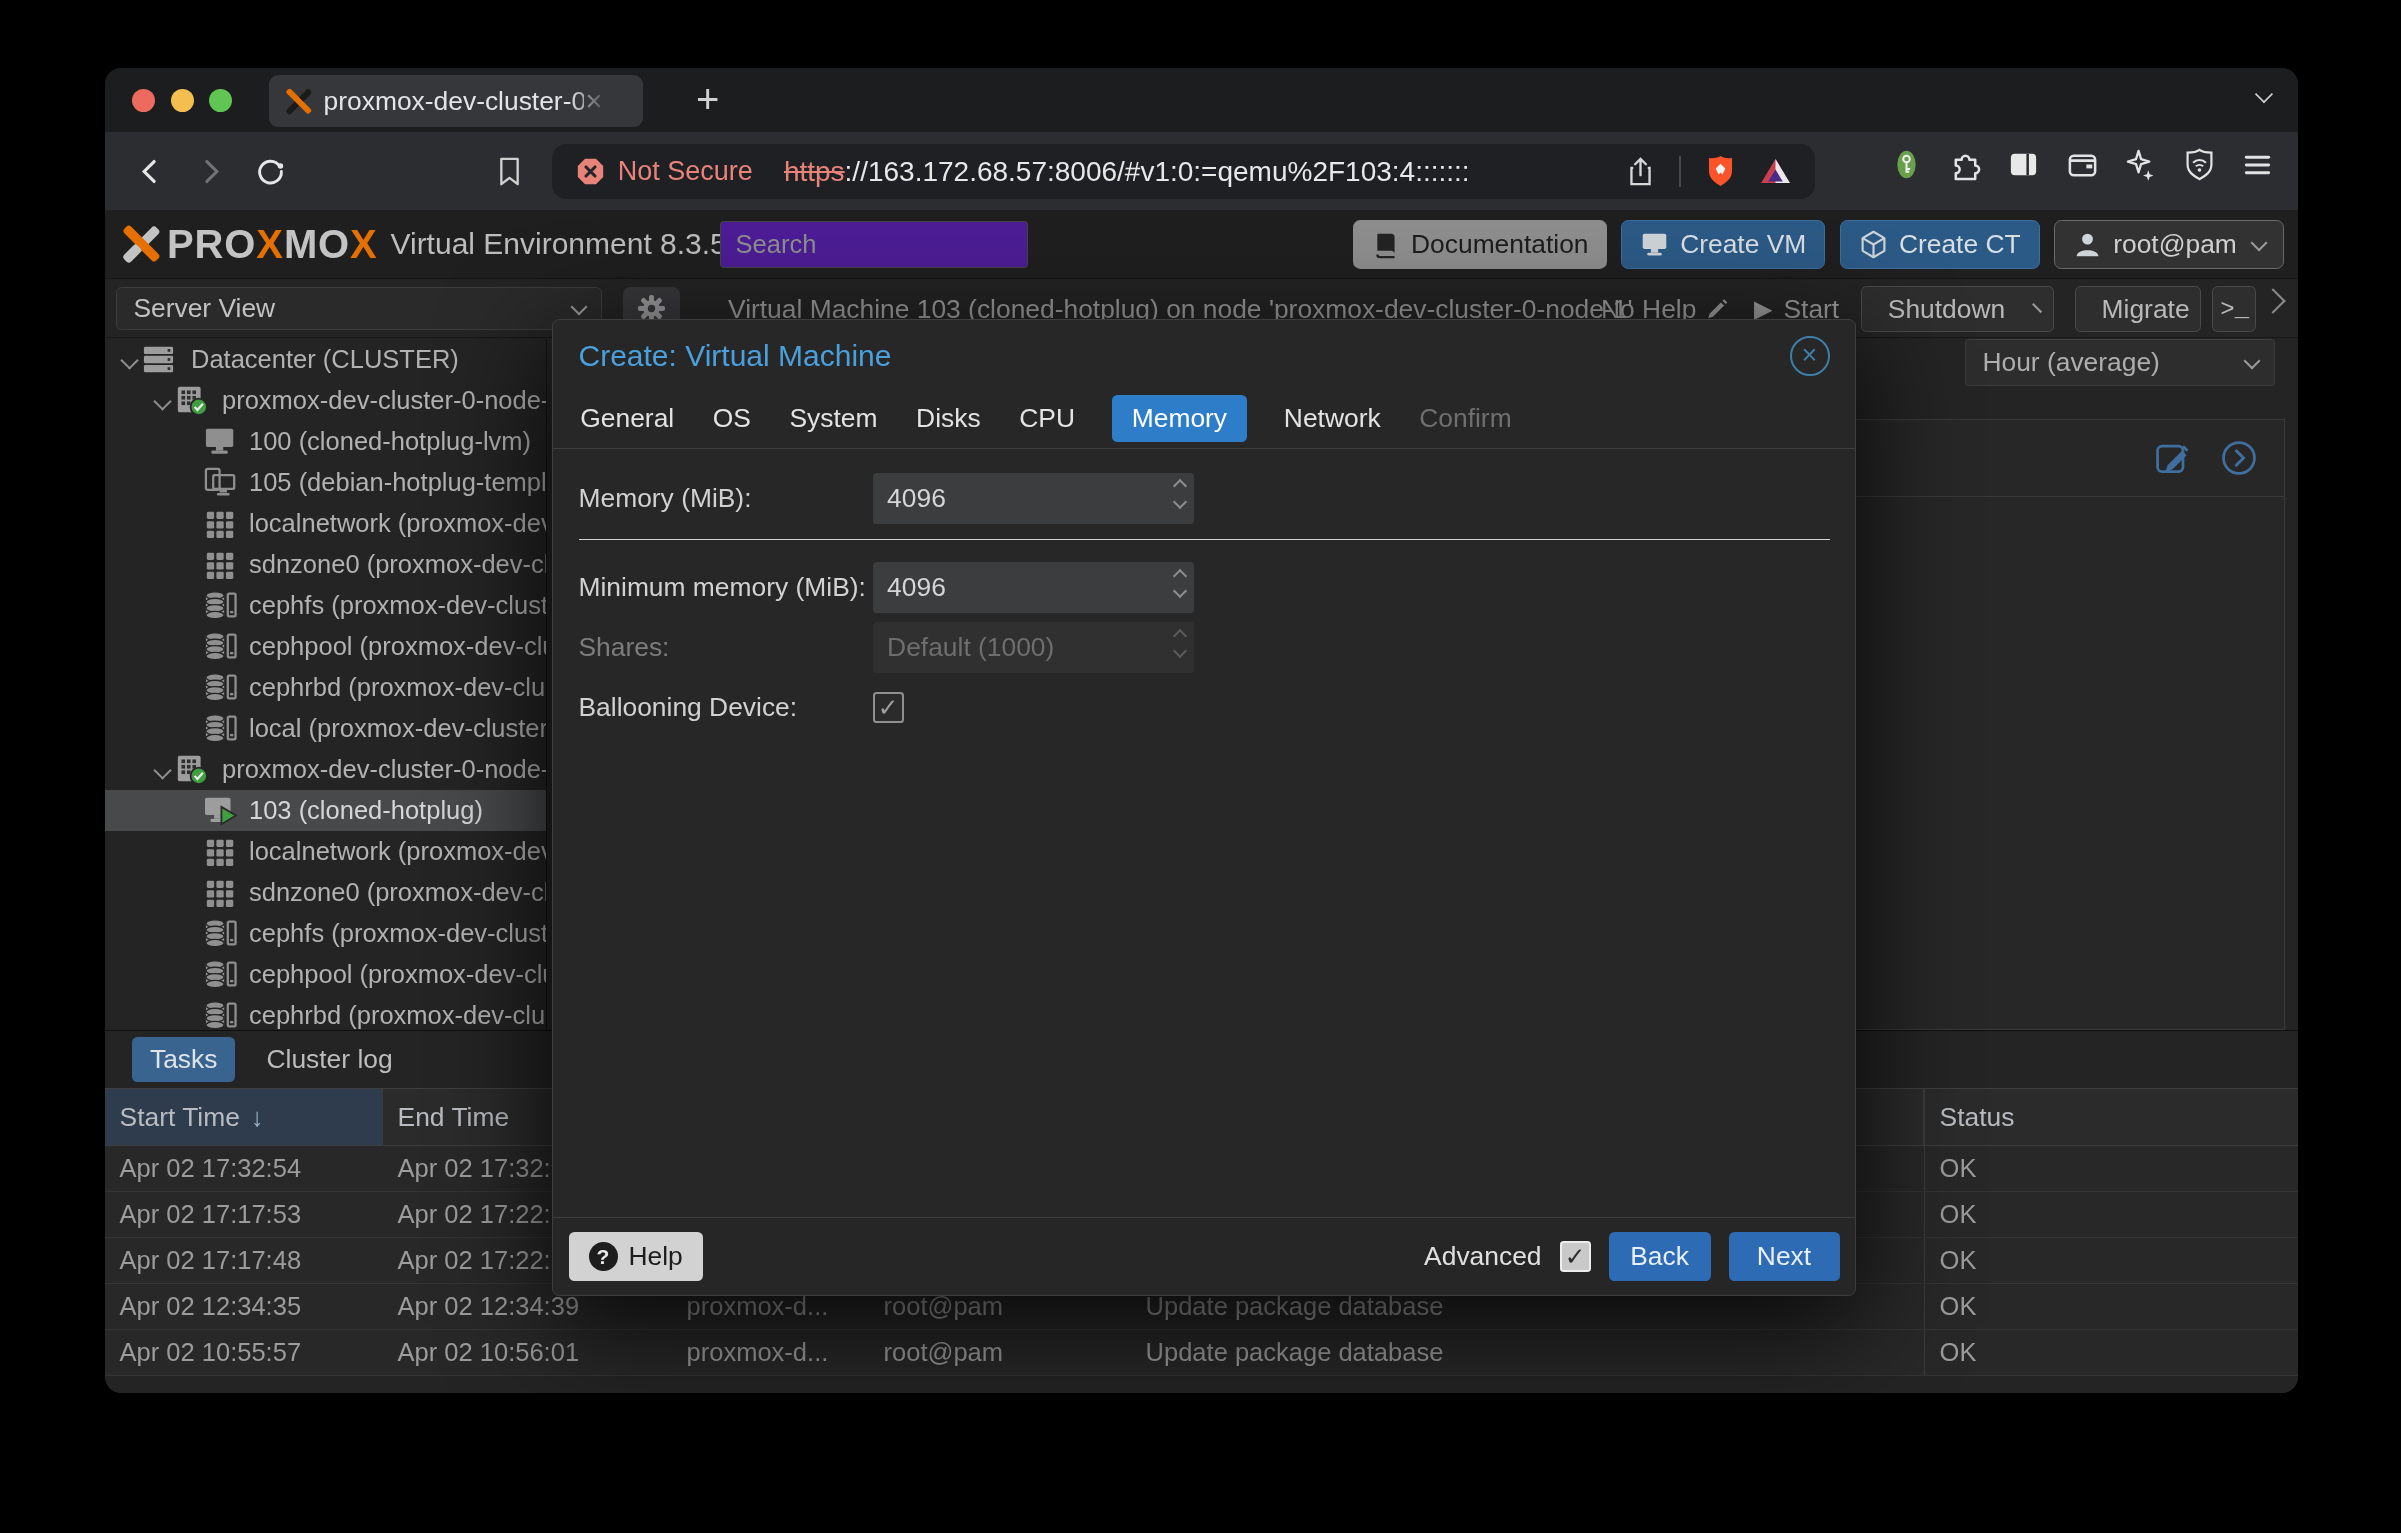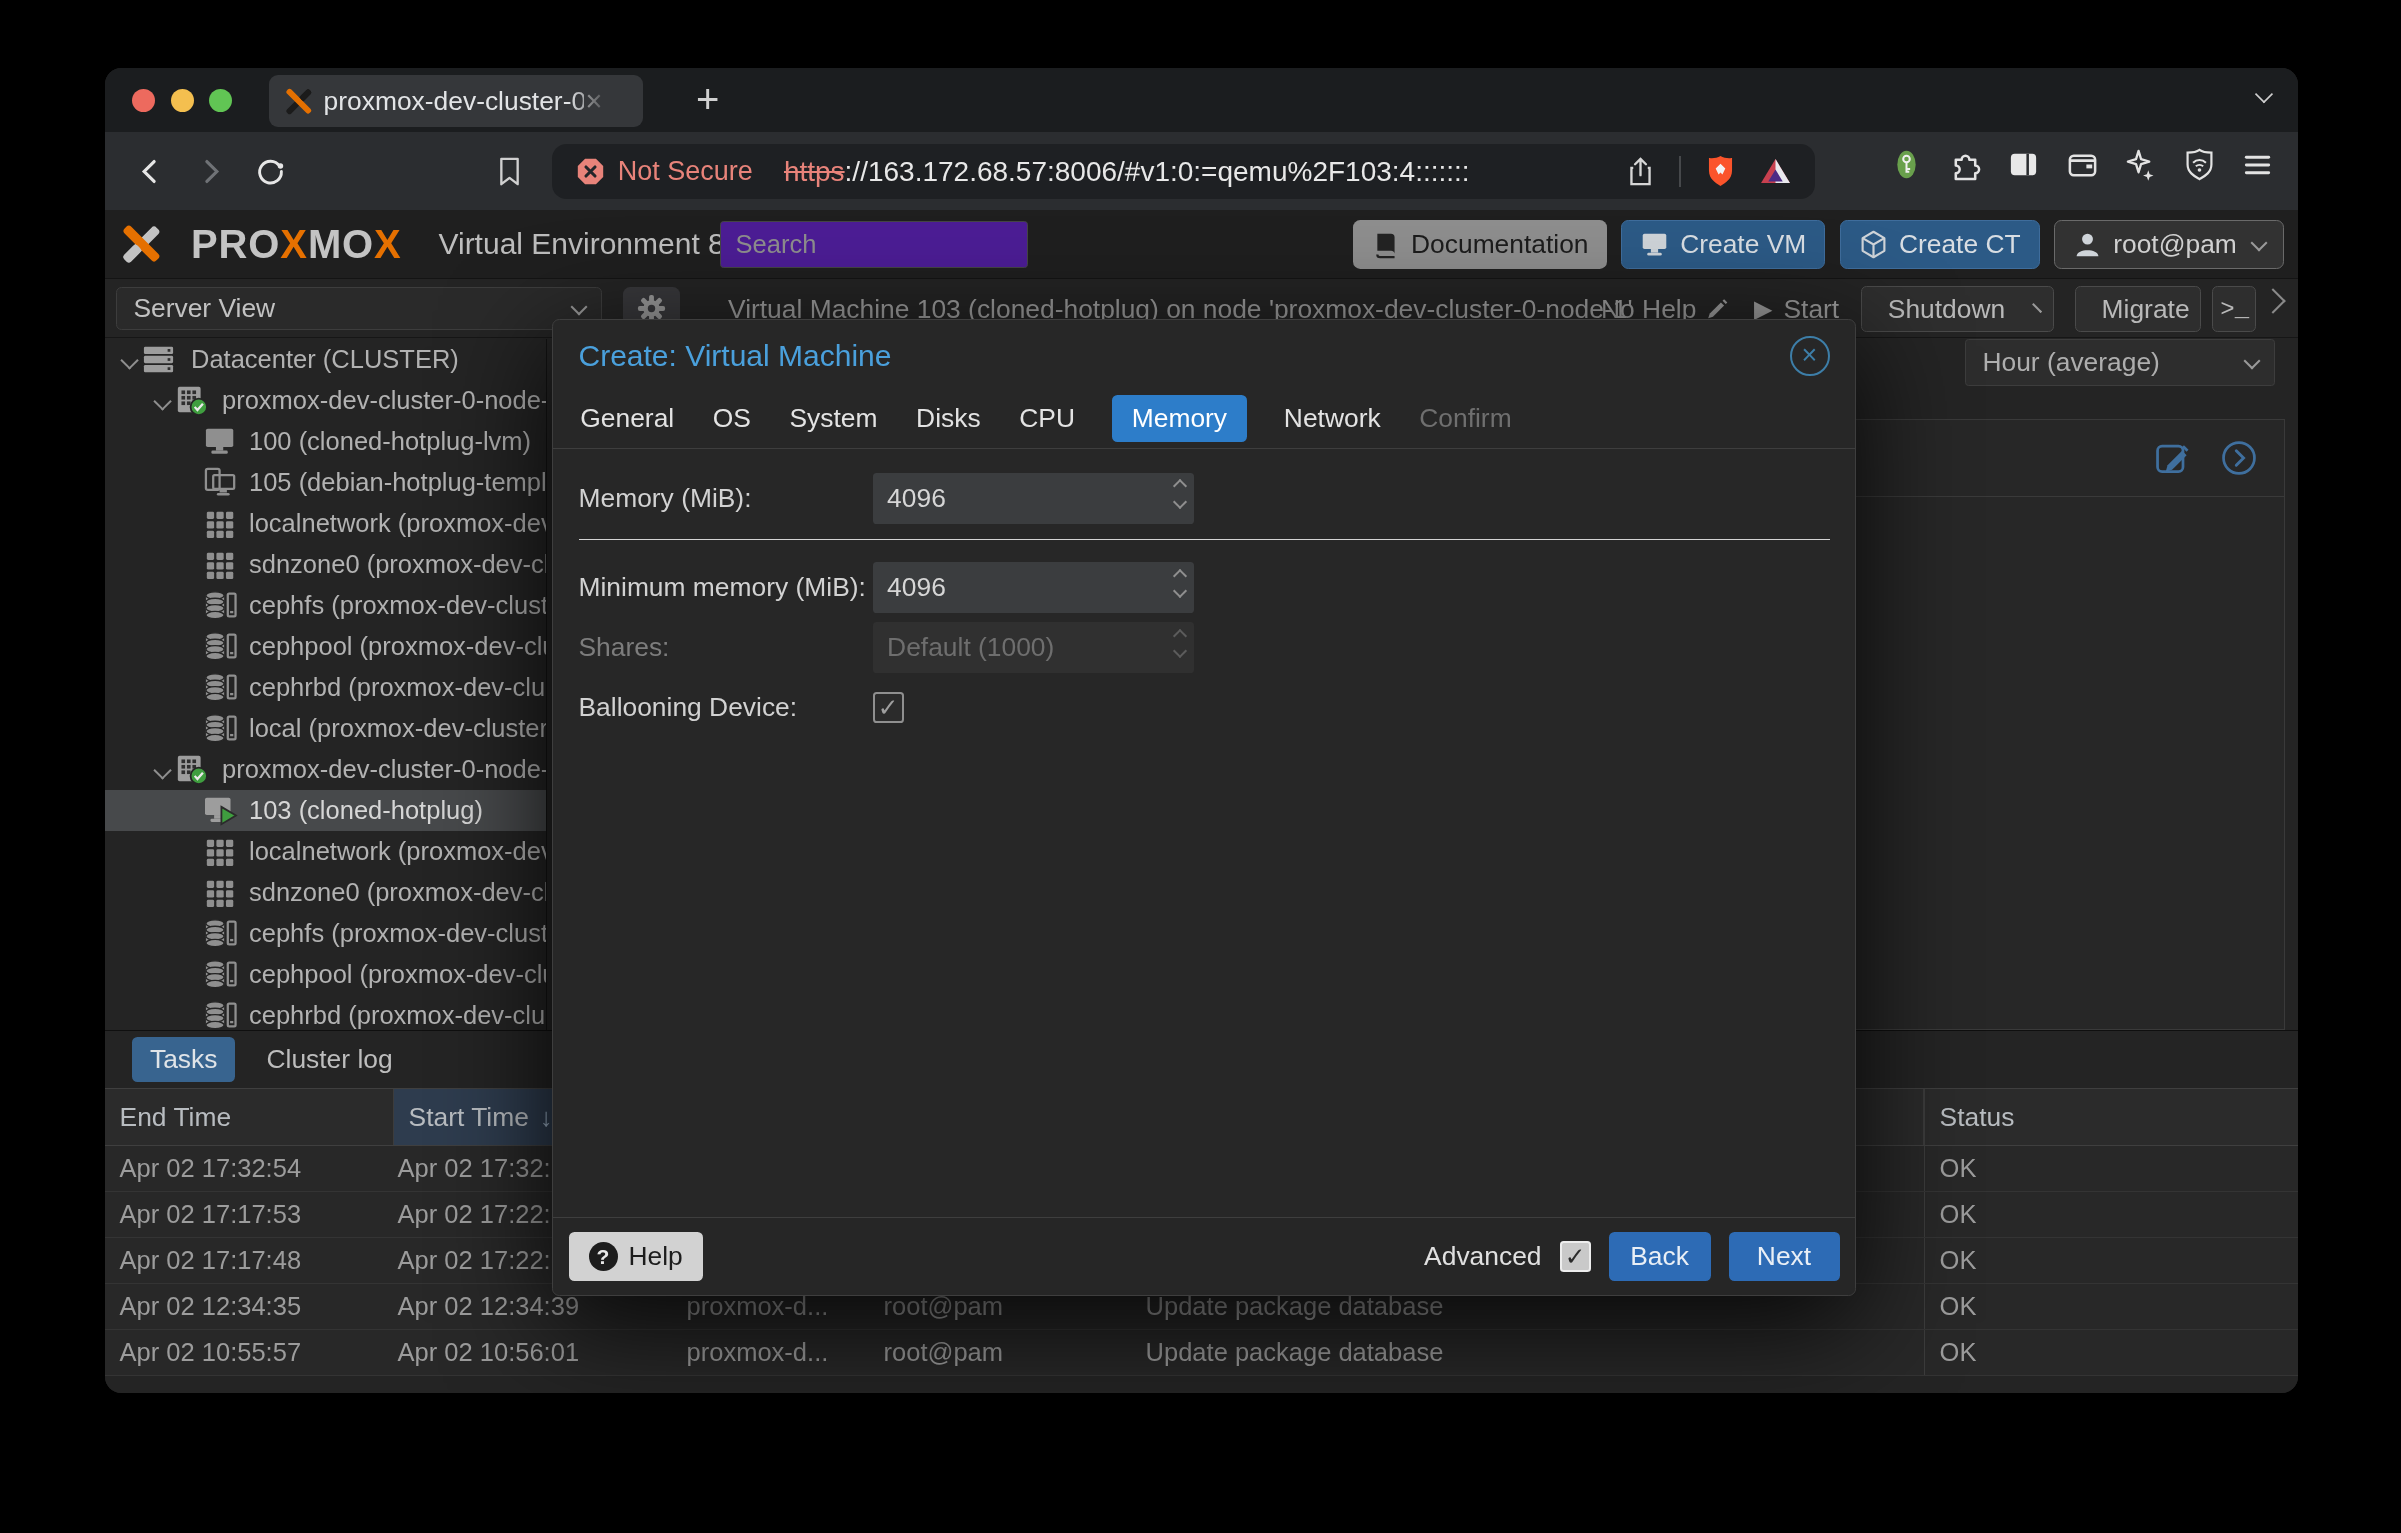--- a/index.html
+++ b/index.html
@@ -41,21 +41,21 @@
   .ns-text { color:#e8837a; font-size:27px; }
   .url-text { font-size:28px; color:#e8e8e8; white-space:nowrap; overflow:hidden; }
   .url-scheme { color:#e8837a; text-decoration:line-through; }
   .urlbar-right { margin-left:auto; display:flex; align-items:center; gap:24px; }
   .vbar { width:1.8px; height:31px; background:#46484b; }
   .ext-icons { position:absolute; right:24px; top:16.4px; display:flex; align-items:center; gap:25.5px; }
   .ext-icons svg { width:33px; height:33px; }
 
   
   .pveheader { position:relative; height:69px; background:#1f1f1f; display:flex; align-items:center;
-               border-bottom:0.9px solid #141414;gap:24px; }
+               border-bottom:0.9px solid #141414; }
   .logo-mark { width:40px; height:38px; margin-left:16.4px; }
   .logo-word { font-size:40px; font-weight:bold; letter-spacing:0.9px; color:#c3c3c3; margin-left:5.5px; }
   .logo-word .ox { color:#e57000; }
   .env-text { color:#bdbdbd; font-size:30px; margin-left:12.8px; font-weight:300; }
   .search-input { position:absolute; left:615px; top:11px; width:308px; height:47px; background:#4c1d95;
                   border:0.9px solid #454545; border-radius:3.6px; color:#d0d0d0; font-size:25.5px;
                   padding:0 14.6px; outline:none; }
   .search-input::placeholder { color:#8e8e8e; }
   .hdr-btns { position:absolute; right:13.7px; top:10px; display:flex; gap:14.6px; }
   .hbtn { height:49px; border-radius:7.3px; display:flex; align-items:center; gap:11px;
@@ -659,26 +659,26 @@
       </div>
     </div>
 
     <div class="bottom">
       <div class="btabs">
         <span class="btab-active">Tasks</span>
         <span class="btab">Cluster log</span>
       </div>
       <div class="ttable">
         <div class="thead">
-          <div class="th c-end">
-            <span>End Time</span>
-          </div>
           <div class="th sorted c-start">
             <span>Start Time</span>
             <span class="sort-arrow">↓</span>
+          </div>
+          <div class="th c-end">
+            <span>End Time</span>
           </div>
           <div class="th c-node"></div>
           <div class="th c-user"></div>
           <div class="th c-desc"></div>
           <div class="th c-status" style="border-right:none;">
             <span>Status</span>
           </div>
         </div>
         <div class="trowt">
           <div class="td c-start">Apr 02 17:32:54</div>

